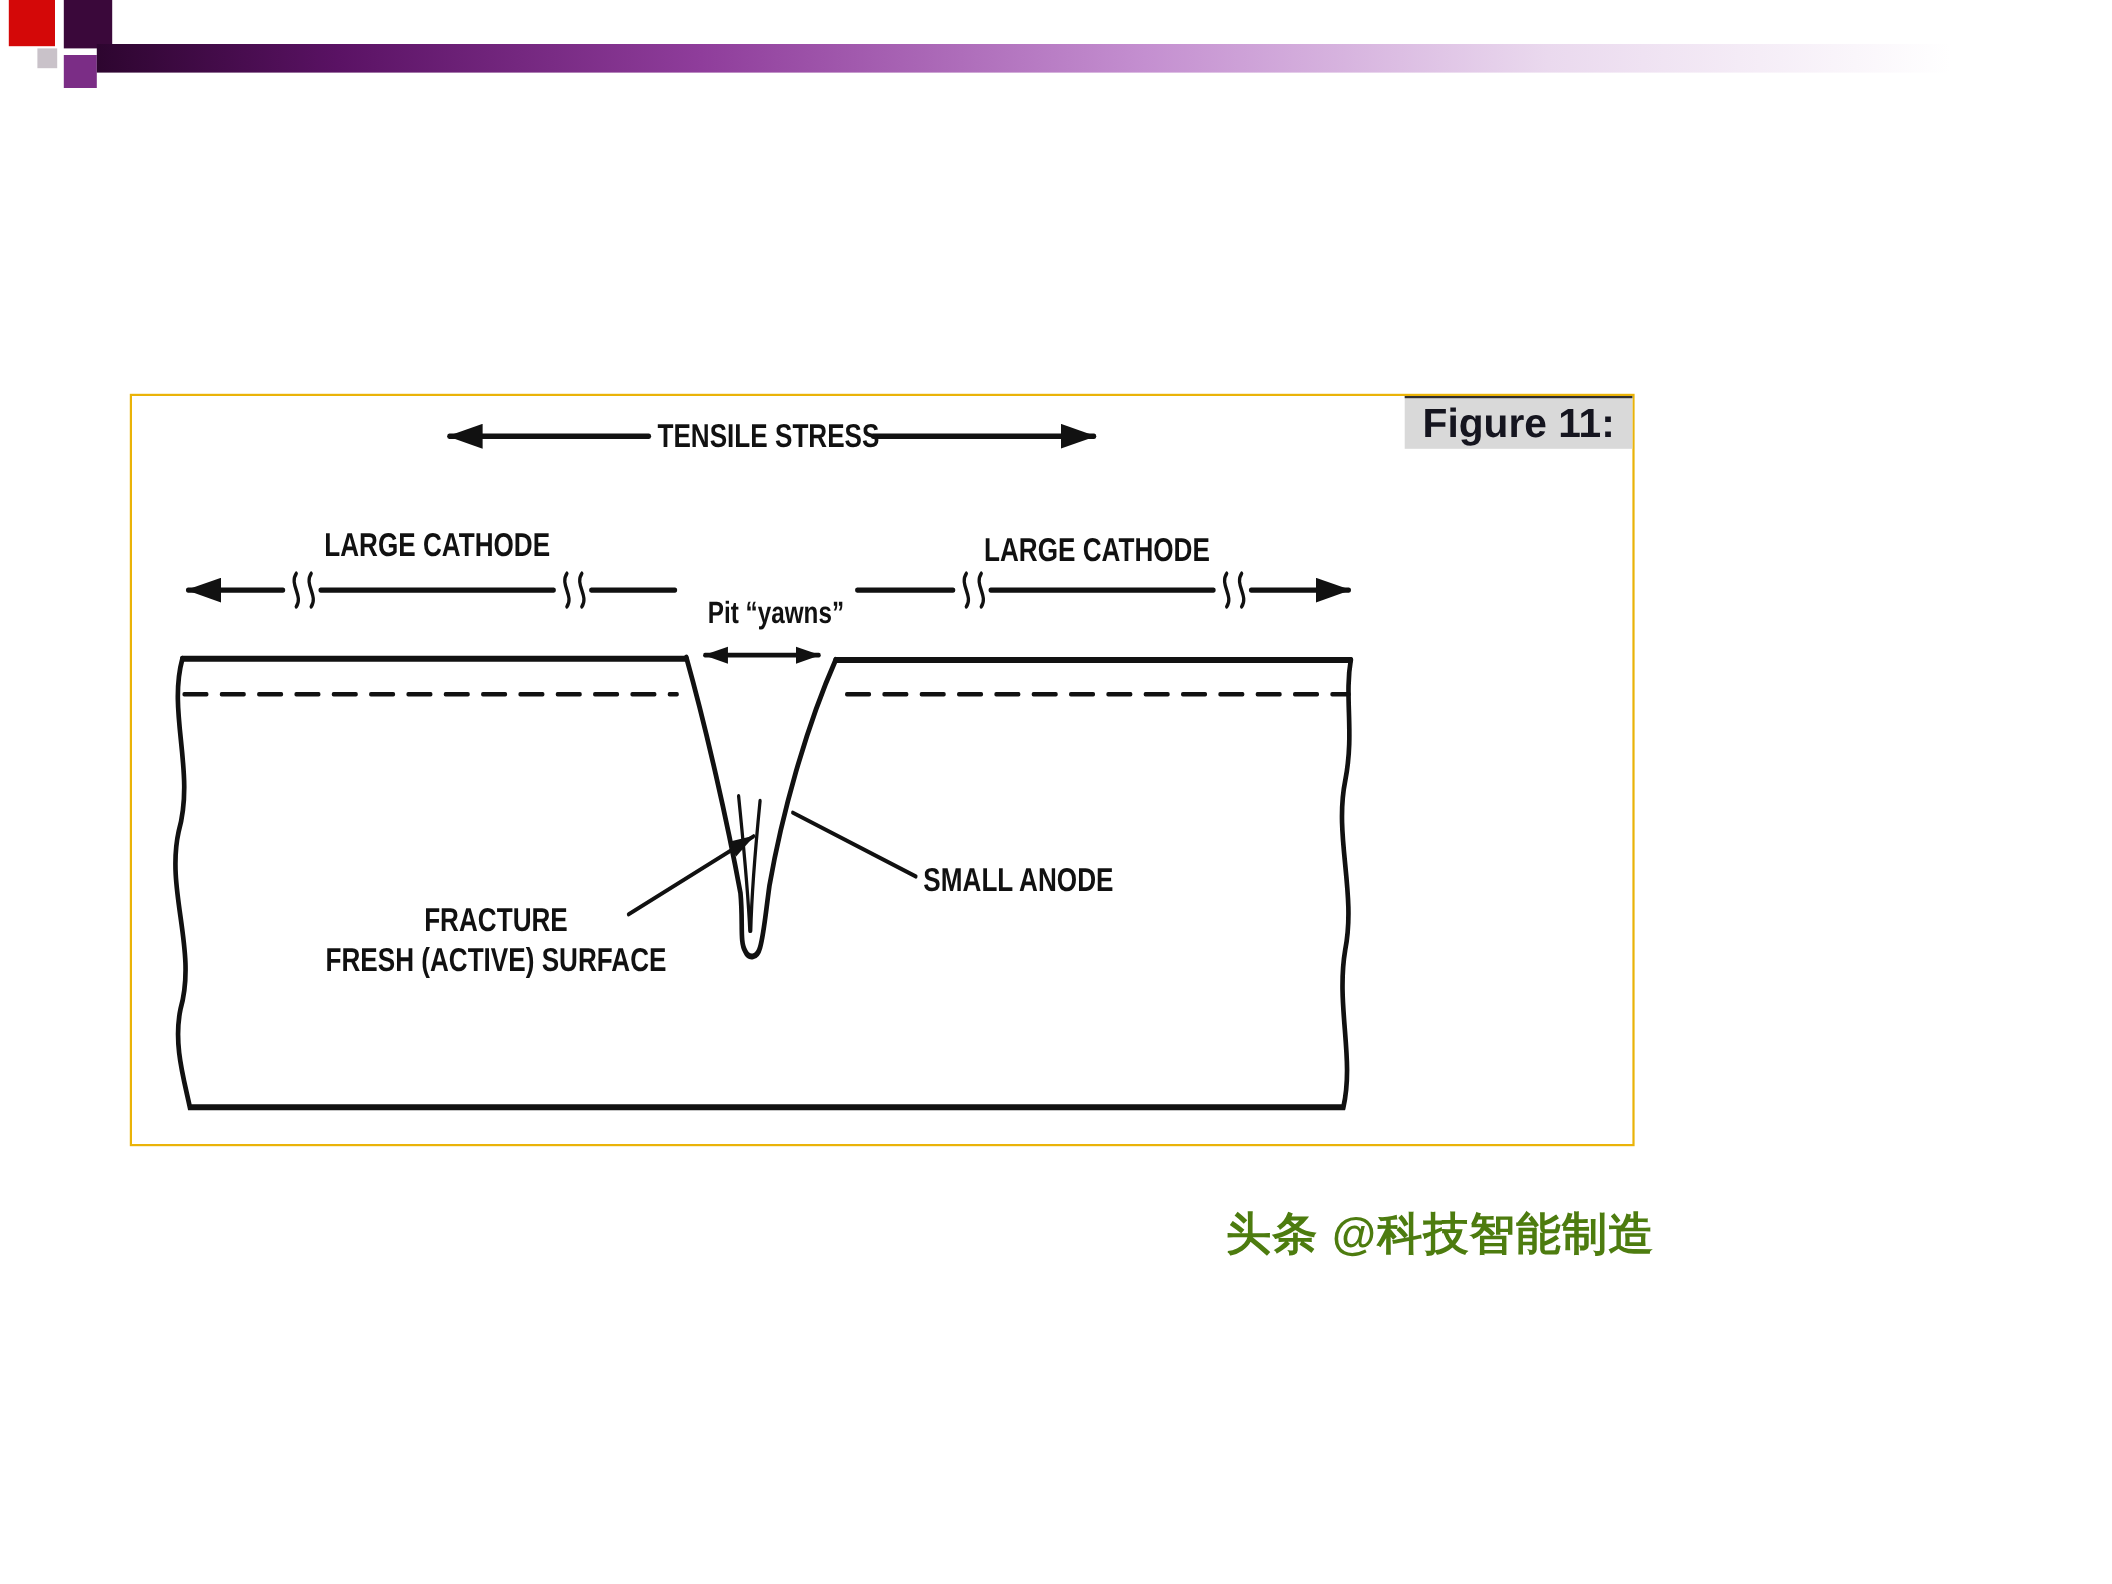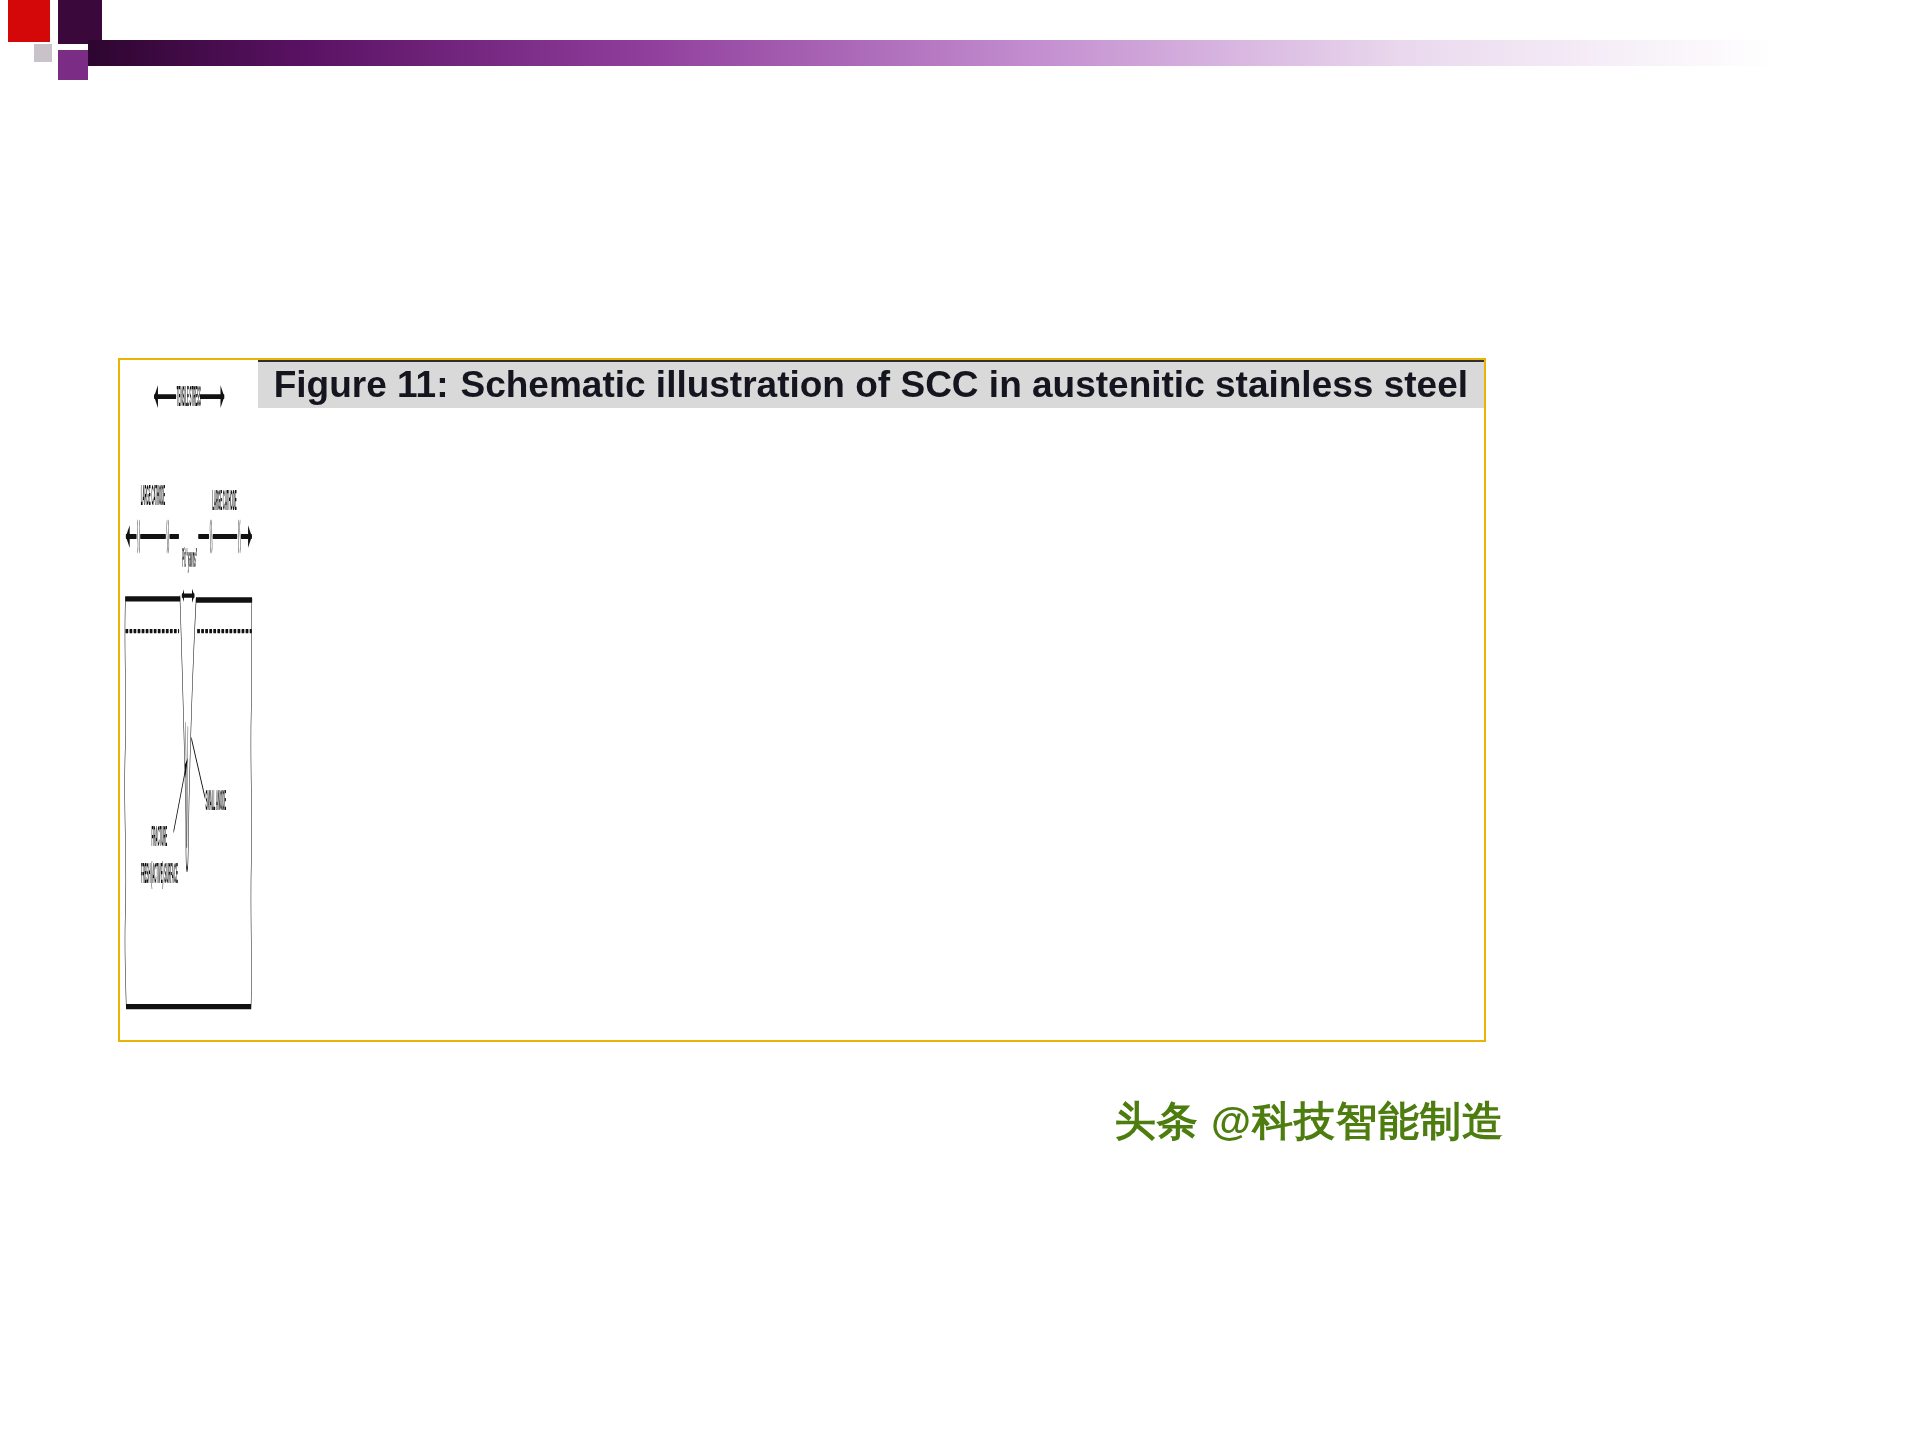--- a/index.html
+++ b/index.html
@@ -117,19 +117,18 @@
       <text x="327" y="135" font-size="28" text-anchor="middle">LARGE CATHODE</text>
       <text x="1034" y="139" font-size="28" text-anchor="middle">LARGE CATHODE</text>
       <text x="690" y="192" font-size="26" text-anchor="middle">Pit “yawns”</text>
       <text x="848" y="418" font-size="28" text-anchor="start">SMALL ANODE</text>
       <text x="390" y="452" font-size="28" text-anchor="middle">FRACTURE</text>
       <text x="390" y="486" font-size="28" text-anchor="middle">FRESH (ACTIVE) SURFACE</text>
     </svg>
 
     <figcaption class="figure-caption">
       <span>Figure 11:</span>
-      <span>Schematic illustration of SCC in austenitic stainless steel</span>
     </figcaption>
   </figure>
 
   <div class="watermark">头条 @科技智能制造</div>
 
 </div>
 
 </body></html>

